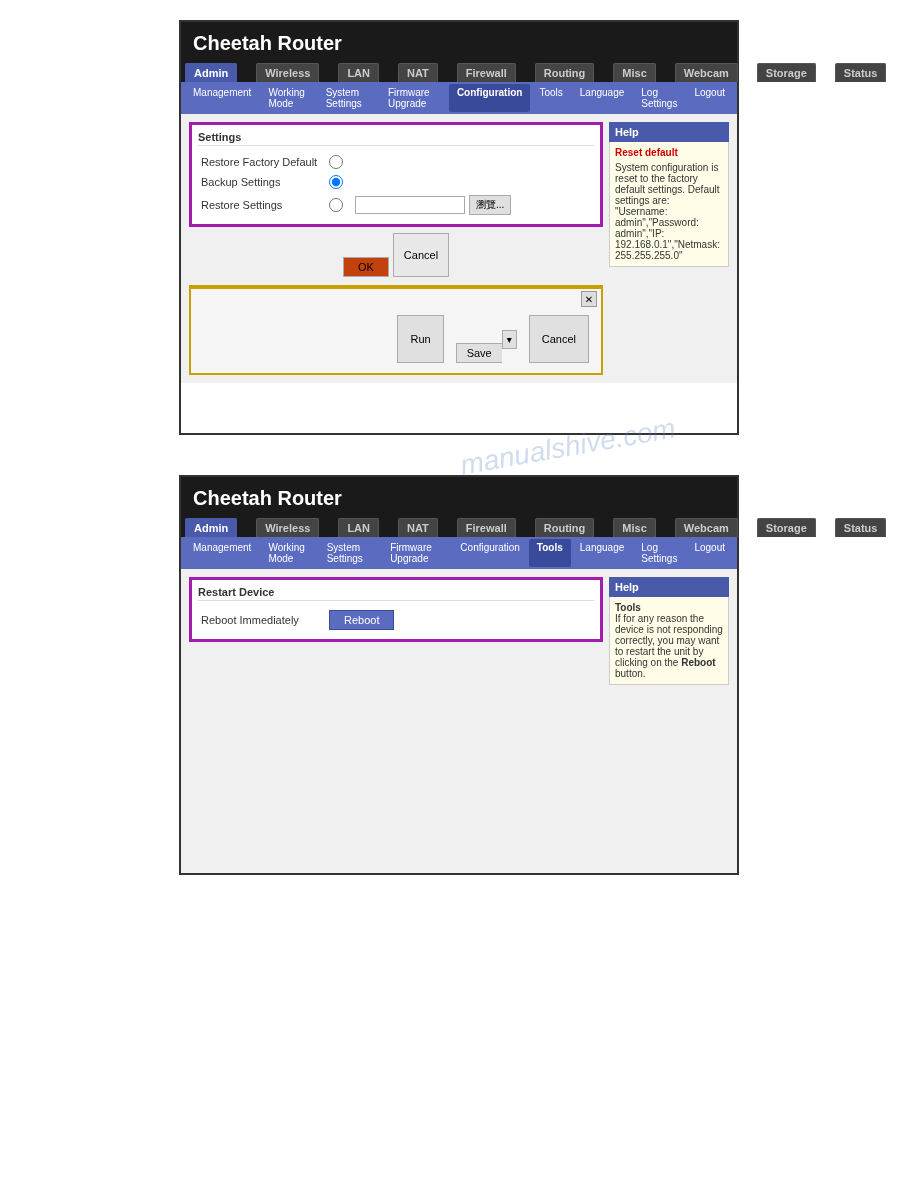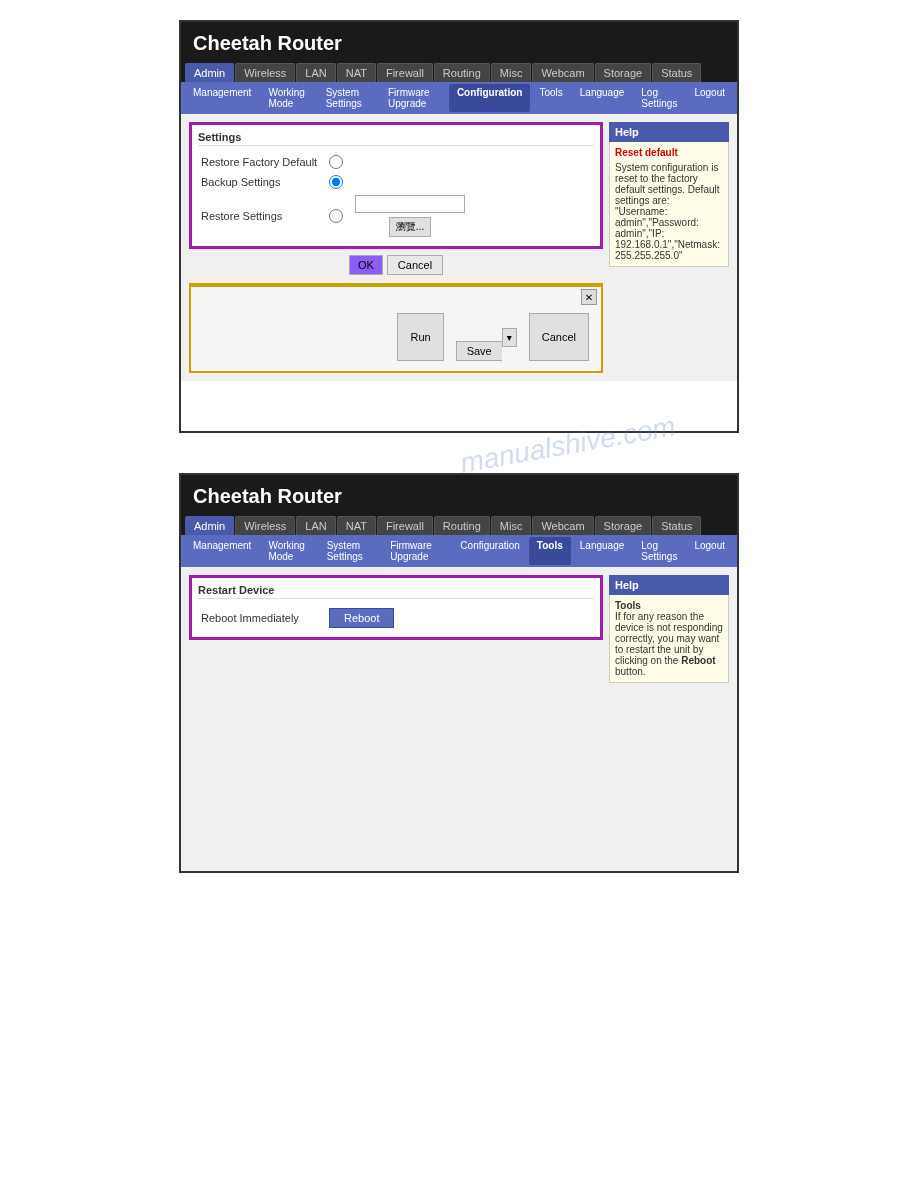--- a/index.html
+++ b/index.html
@@ -36,21 +36,22 @@
       color: #ffffff;
       font-size: 20px;
       font-weight: bold;
       font-family: Arial, sans-serif;
     }
 
     .nav-tabs-top {
       background: #1a1a1a;
       display: flex;
       padding: 2px 4px 0 4px;
-      gap: 1px;
+      gap: 19px;
+      font-weight: bold;
     }
 
     .nav-tab {
       padding: 3px 8px;
       font-size: 11px;
       cursor: pointer;
       color: #ccc;
       background: #444;
       border-radius: 2px 2px 0 0;
       border: 1px solid #555;
@@ -128,21 +129,20 @@
       width: 14px;
       height: 14px;
       cursor: pointer;
     }
 
     .file-input-area {
       display: flex;
       align-items: center;
       gap: 4px;
       margin-left: 4px;
-      flex-direction: column;
     }
 
     .file-text-input {
       width: 110px;
       height: 18px;
       border: 1px solid #aaa;
       background: #fff;
       font-size: 10px;
       padding: 1px 3px;
     }
@@ -156,25 +156,26 @@
     }
 
     .form-buttons {
       display: flex;
       justify-content: center;
       gap: 4px;
       margin-top: 6px;
     }
 
     .btn-ok {
-      padding: 3px 8px;
-      background: #8b5cf6;
-      border: 1px solid #aaa;
-      cursor: pointer;
-      font-size: 11px;
+      padding: 3px 14px;
+      background: #c2410c;
+      border: 1px solid #aaa;
+      cursor: pointer;
+      font-size: 11px;
+      margin-top: 24px;
     }
 
     .btn-cancel {
       padding: 3px 10px;
       background: #e8e8e8;
       border: 1px solid #aaa;
       cursor: pointer;
       font-size: 11px;
     }
 

